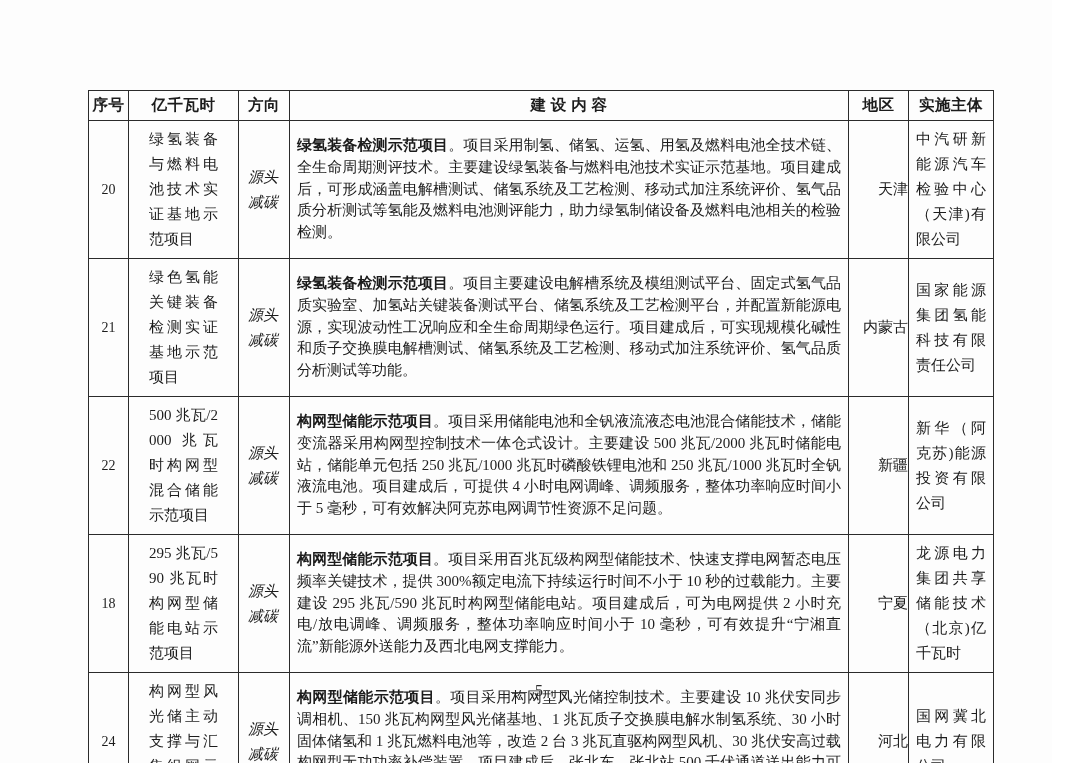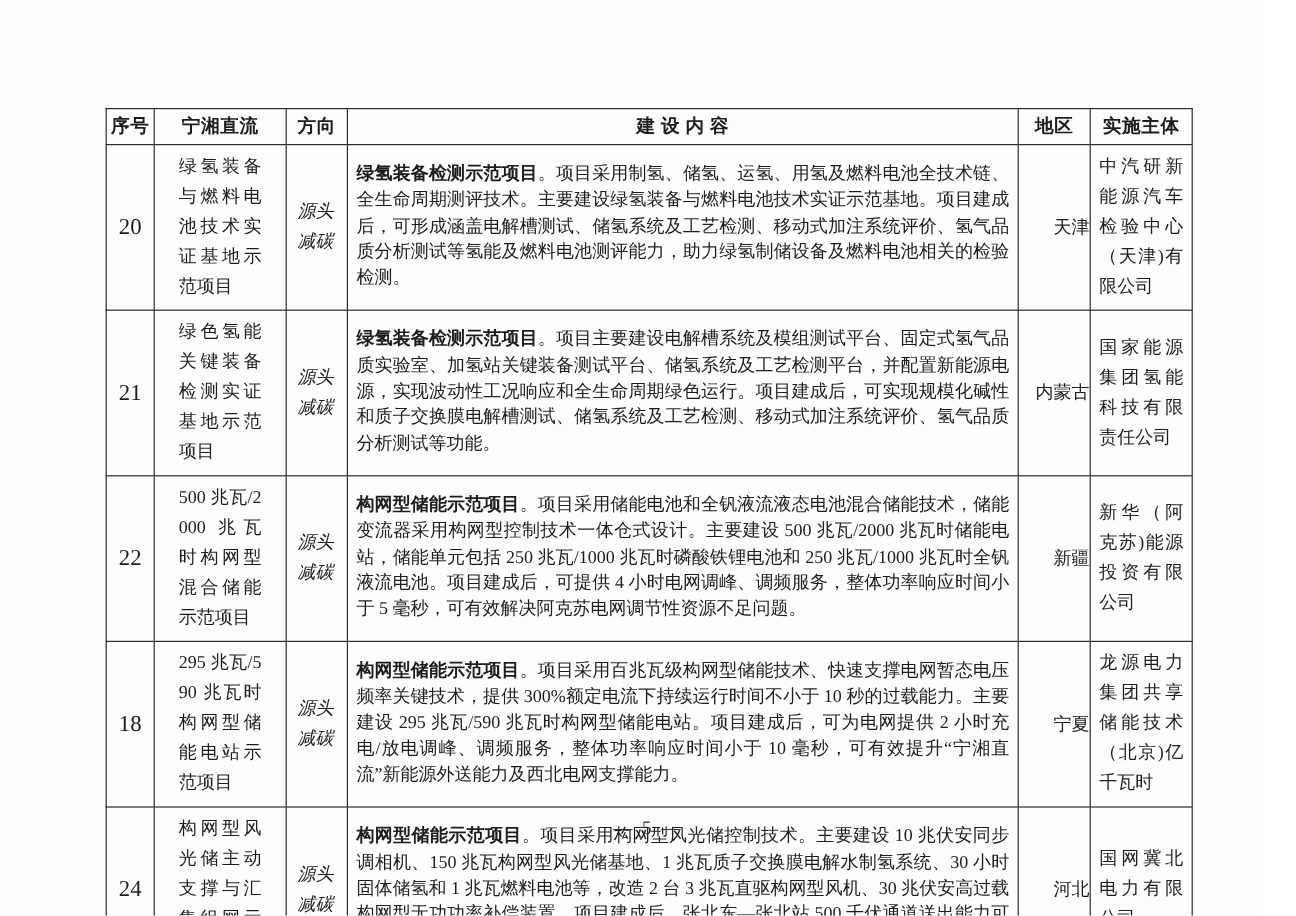--- a/index.html
+++ b/index.html
@@ -37,21 +37,21 @@
   }
   col.c-no      { width: 40px; }
   col.c-name    { width: 110px; }
   col.c-dir     { width: 51px; }
   col.c-content { width: 559px; }
   col.c-region  { width: 60px; }
   col.c-entity  { width: 85px; }
 
   td.no {
     text-align: center;
-    font-size: 19px;
+    font-size: 14px;
   }
   td.name {
     padding: 6px 20px;
     text-align: justify;
     text-align-last: left;
     line-height: 25px;
     word-break: break-all;
   }
   td.dir {
     padding: 2px 9px;
@@ -99,21 +99,21 @@
       <col class="c-no">
         <col class="c-name">
         <col class="c-dir">
       <col class="c-content">
         <col class="c-region">
         <col class="c-entity">
     </colgroup>
     <thead>
       <tr>
         <th>序号</th>
-        <th>宁湘直流</th>
+        <th>亿千瓦时</th>
         <th>方向</th>
         <th>建 设 内 容</th>
         <th>地区</th>
         <th>实施主体</th>
       </tr>
     </thead>
     <tbody>
       <tr>
         <td class="no">20</td>
         <td class="name">绿氢装备与燃料电池技术实证基地示范项目</td>

